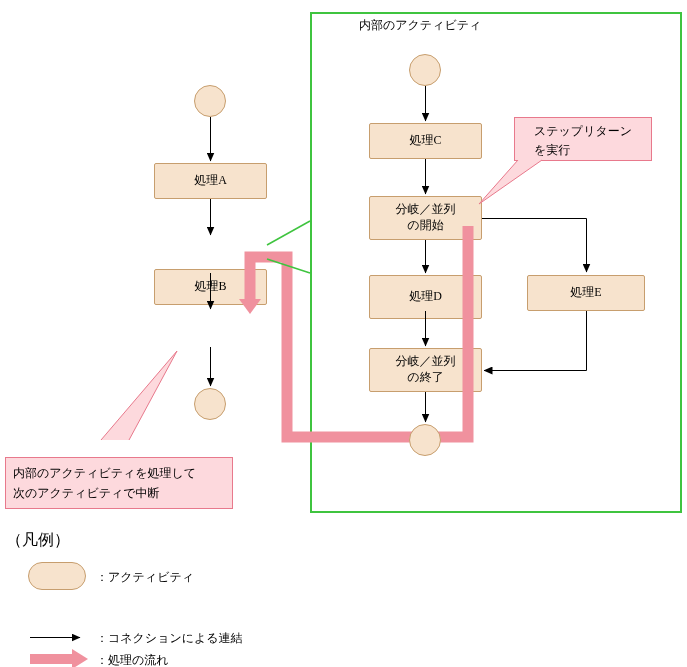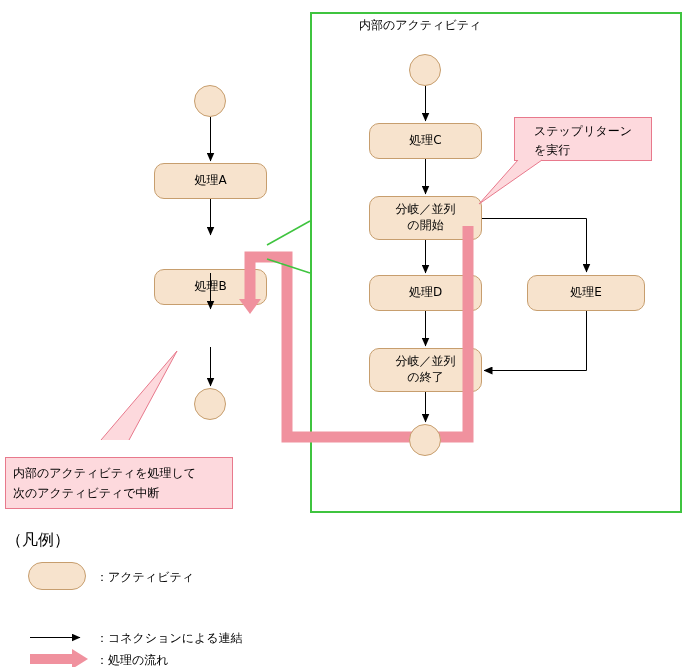--- a/index.html
+++ b/index.html
@@ -9,21 +9,21 @@
     --callout-fill:#fdd9dd;
     --callout-border:#e8798c;
     --flow-arrow:#f0919e;
     --connector:#000000;
   }
   html,body{margin:0;padding:0;background:#fff;}
   body{font-family:"DejaVu Sans",sans-serif;color:#000;}
   .stage{position:relative;width:687px;height:667px;background:#fff;overflow:hidden;}
   .inner-box{position:absolute;left:310px;top:12px;width:368px;height:497px;border:2px solid var(--container-border);background:transparent;z-index:0;}
   .inner-box-label{position:absolute;left:319px;top:17px;font-size:12px;z-index:1;white-space:nowrap;margin-left:40px;}
-  .node{position:absolute;box-sizing:border-box;background:var(--node-fill);border:1.5px solid var(--node-border);border-radius:10px;display:flex;align-items:center;justify-content:center;font-size:12px;text-align:center;z-index:1;line-height:1.3;}
+  .node{position:absolute;box-sizing:border-box;background:var(--node-fill);border:1.5px solid var(--node-border);border-radius:2px;display:flex;align-items:center;justify-content:center;font-size:12px;text-align:center;z-index:1;line-height:1.3;font-family:Liberation Serif, serif;}
   .circle{position:absolute;width:32px;height:32px;box-sizing:border-box;background:var(--node-fill);border:1.5px solid var(--node-border);border-radius:50%;z-index:1;}
   .circle.top3{z-index:3;}
   .pre{white-space:pre-line;text-align:center;}
   .callout{position:absolute;box-sizing:border-box;background:var(--callout-fill);border:1px solid var(--callout-border);font-size:12px;z-index:3;padding:4px 19px;line-height:1.55;white-space:pre-line;}
   svg.layer{position:absolute;left:0;top:0;z-index:2;pointer-events:none;}
   svg.layer2{position:absolute;left:0;top:0;z-index:4;pointer-events:none;}
   .cline{stroke:var(--connector);stroke-width:1;fill:none;}
   .black-fill{fill:var(--connector);}
   .green-line{stroke:var(--container-border);stroke-width:1.5;fill:none;}
   .pink-path{stroke:var(--flow-arrow);stroke-width:11;fill:none;}
@@ -43,21 +43,21 @@
 
   <div class="circle" style="left:194px;top:85px;"></div>
   <div class="node" style="left:154px;top:163px;width:113px;height:36px;">処理A</div>
   <div class="node" style="left:154px;top:237px;width:113px;height:36px;margin-top:32px;">処理B</div>
   <div class="circle" style="left:194px;top:388px;"></div>
 
   <div class="circle" style="left:409px;top:54px;"></div>
   <div class="node" style="left:369px;top:123px;width:113px;height:36px;">処理C</div>
   <div class="node pre" style="left:369px;top:196px;width:113px;height:44px;">分岐／並列
 の開始</div>
-  <div class="node" style="left:369px;top:275px;width:113px;height:36px;">処理D</div>
+  <div class="node" style="left:369px;top:275px;width:113px;height:44px;">処理D</div>
   <div class="node" style="left:527px;top:275px;width:118px;height:36px;">処理E</div>
   <div class="node pre" style="left:369px;top:348px;width:113px;height:44px;">分岐／並列
 の終了</div>
   <div class="circle top3" style="left:409px;top:424px;"></div>
 
   <svg class="layer" width="687" height="667" viewBox="0 0 687 667">
     <defs>
       <marker id="ah" markerWidth="9" markerHeight="8" refX="8.5" refY="4" orient="auto" markerUnits="userSpaceOnUse">
         <path d="M0,0 L9,4 L0,8 Z" class="black-fill"></path>
       </marker>

